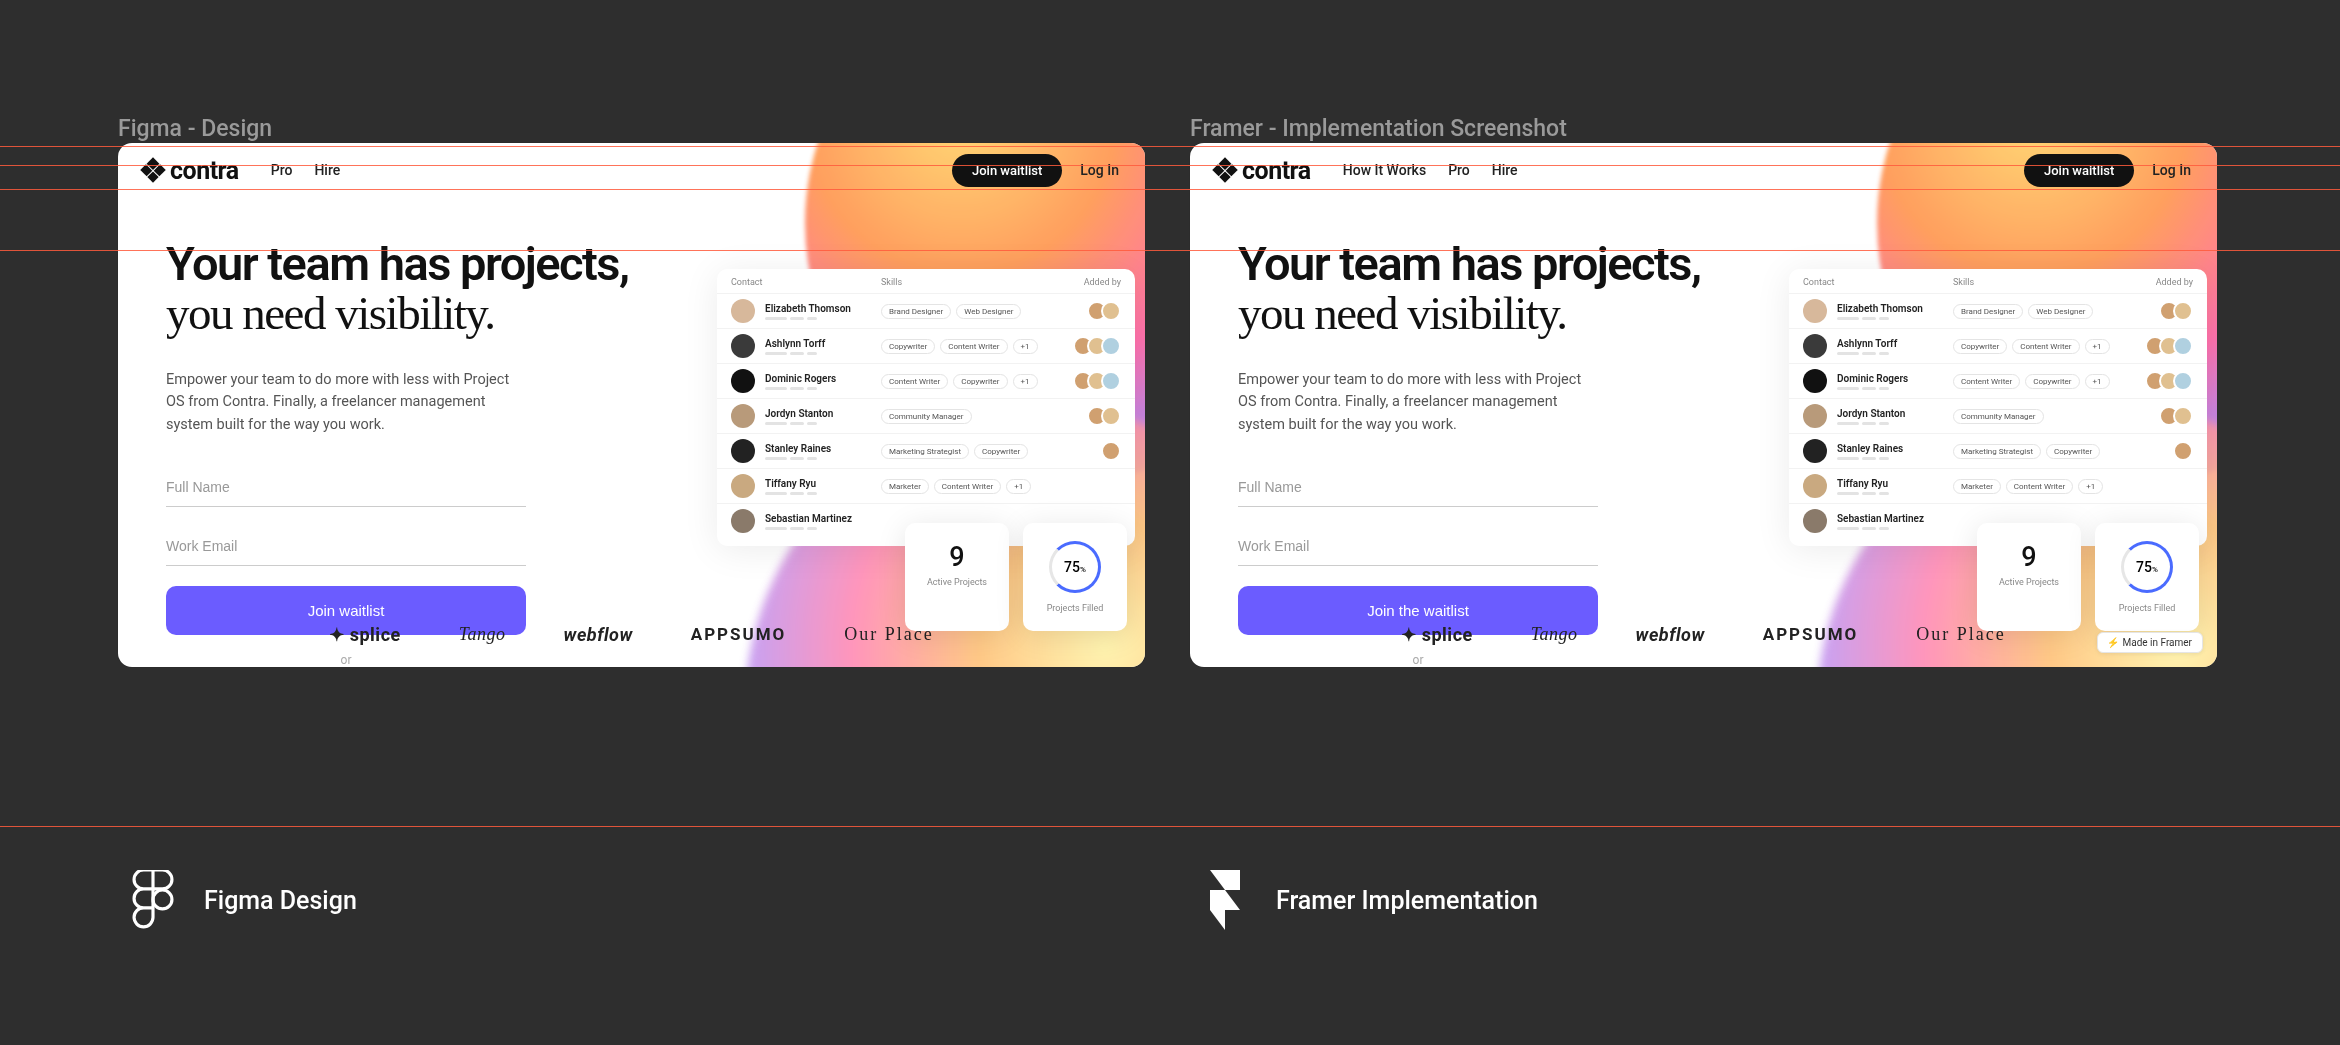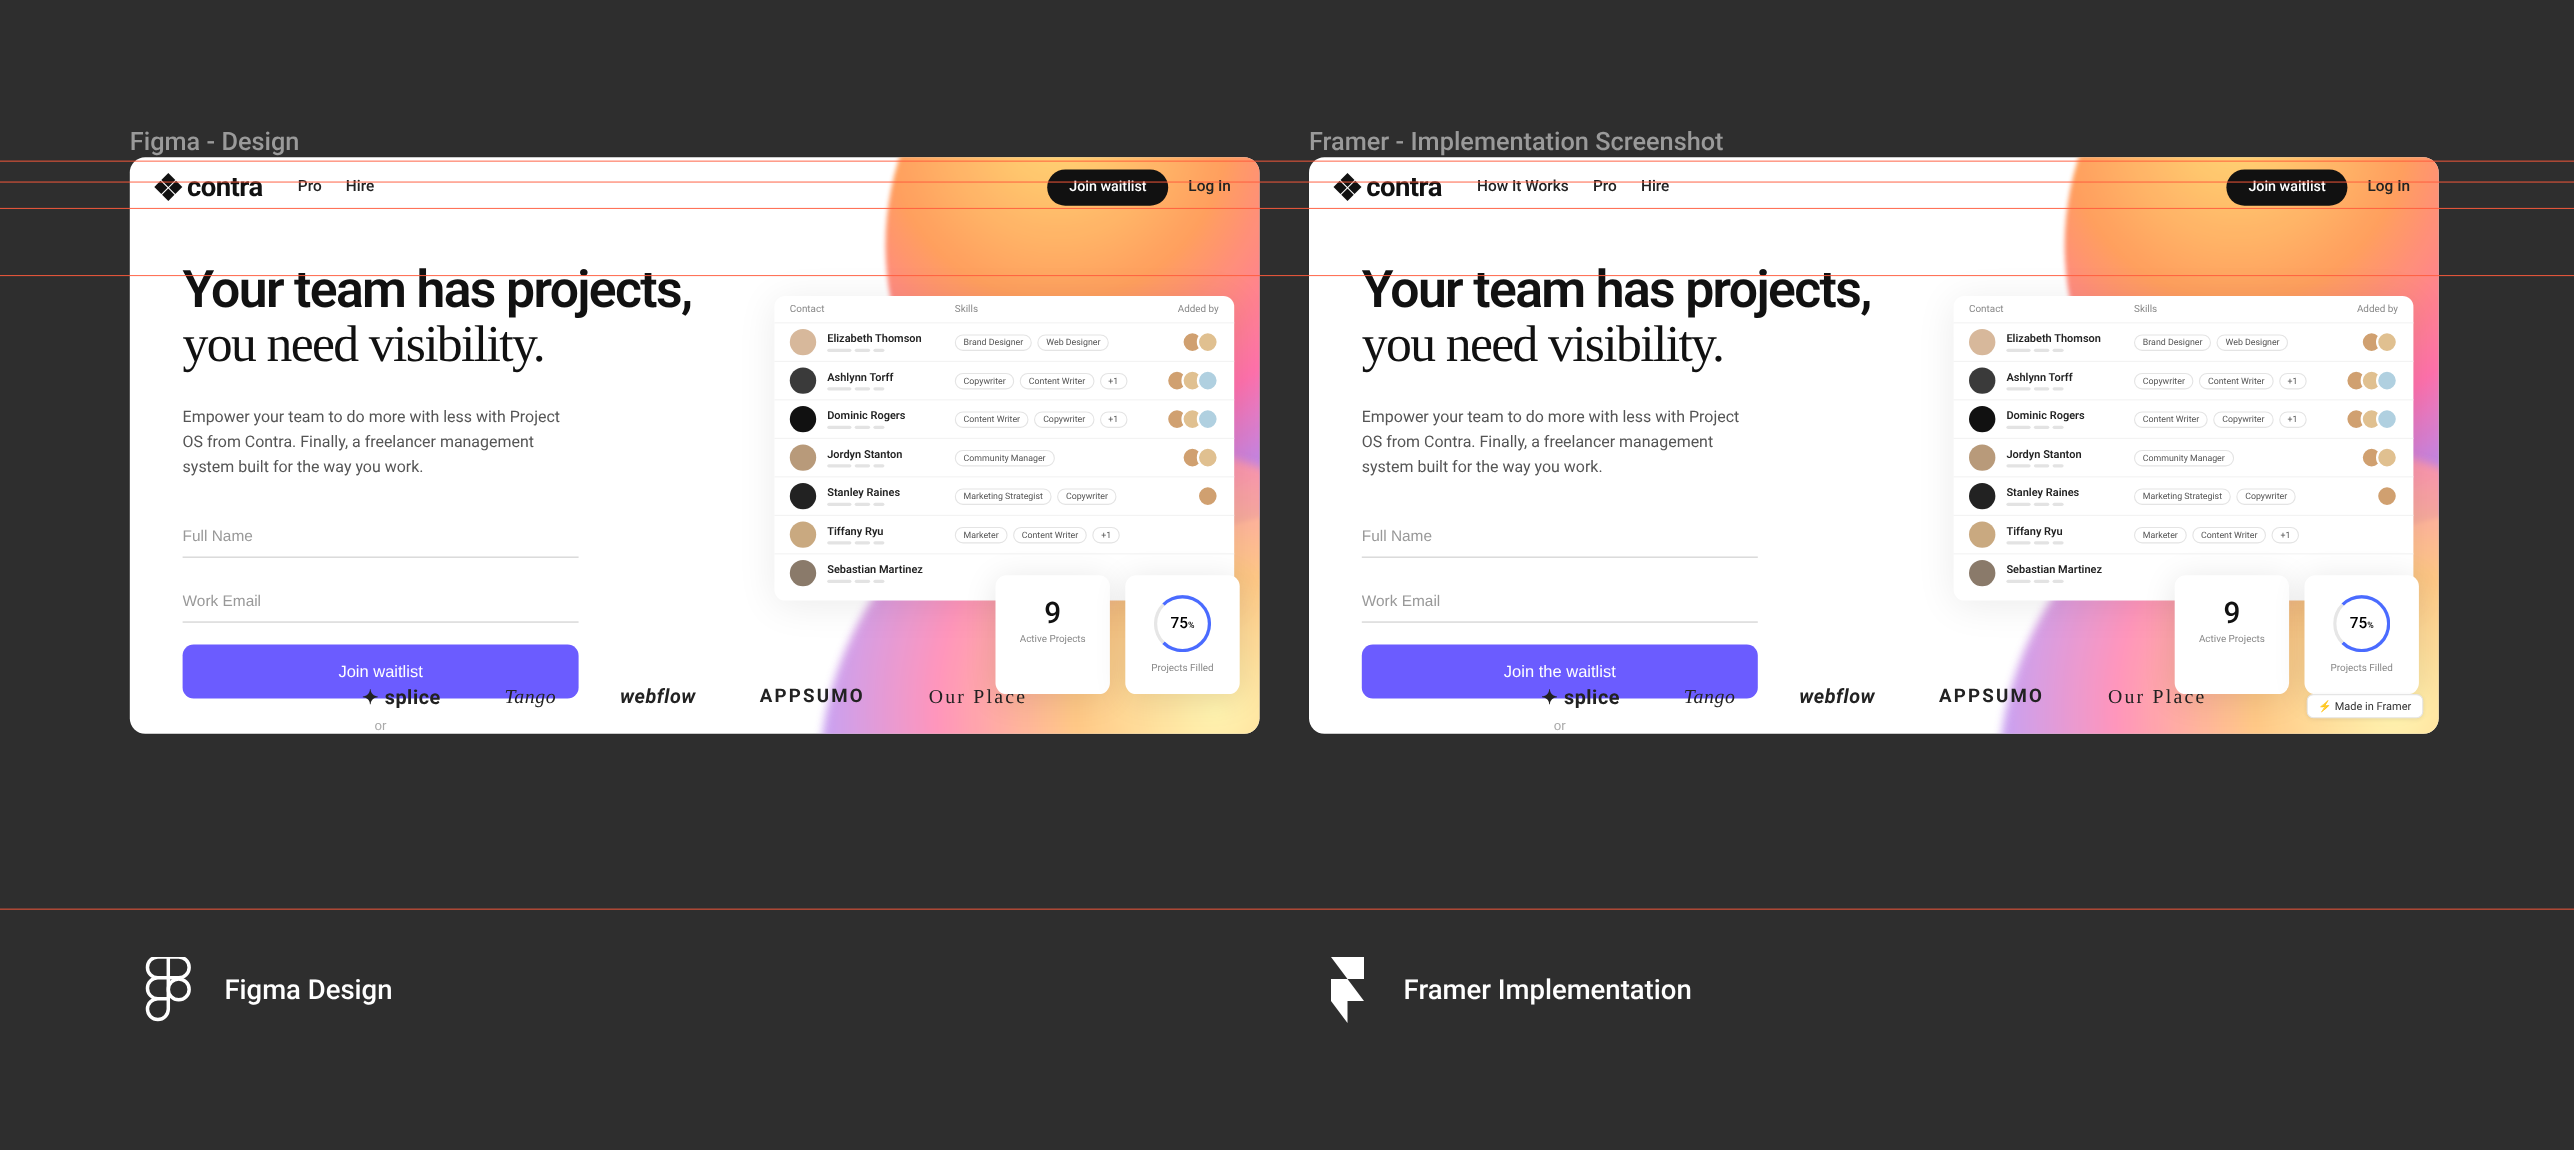--- a/index.html
+++ b/index.html
@@ -111,21 +111,21 @@
   }
   .or-div { text-align: center; color: #aaa; font-size: 12px; margin: 18px 0; }
   .btn-outline {
     width: 100%; background: #fff; color: #111; border: 1px solid #ddd;
     border-radius: 10px; padding: 15px; font-size: 15px; font-weight: 500; cursor: pointer;
   }
 
   .card {
     position: absolute;
     top: 126px;
-    right: 23px;
+    right: 10px;
     width: 418px;
     background: #fff;
     border-radius: 10px;
     box-shadow: 0 4px 36px rgba(0,0,0,0.08);
     z-index: 2;
     padding: 0 0 8px 0;
   }
   .card-head {
     display: grid;
     grid-template-columns: 150px 160px 1fr;

